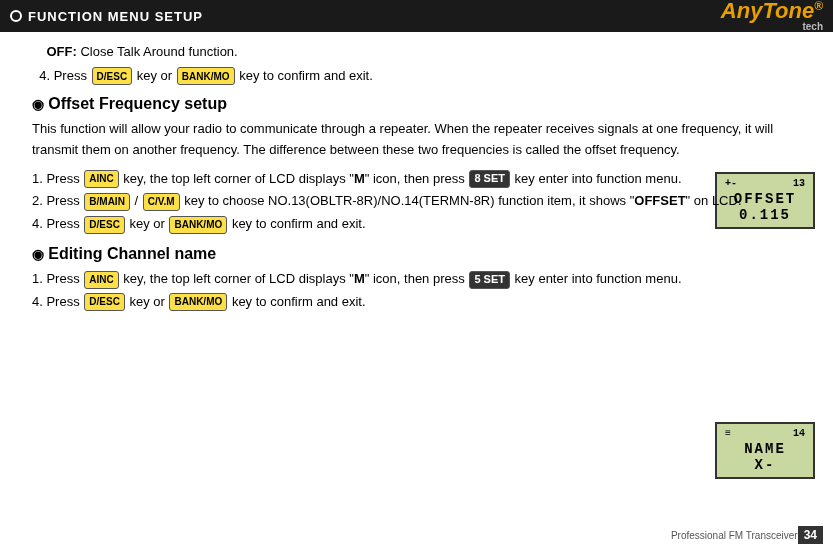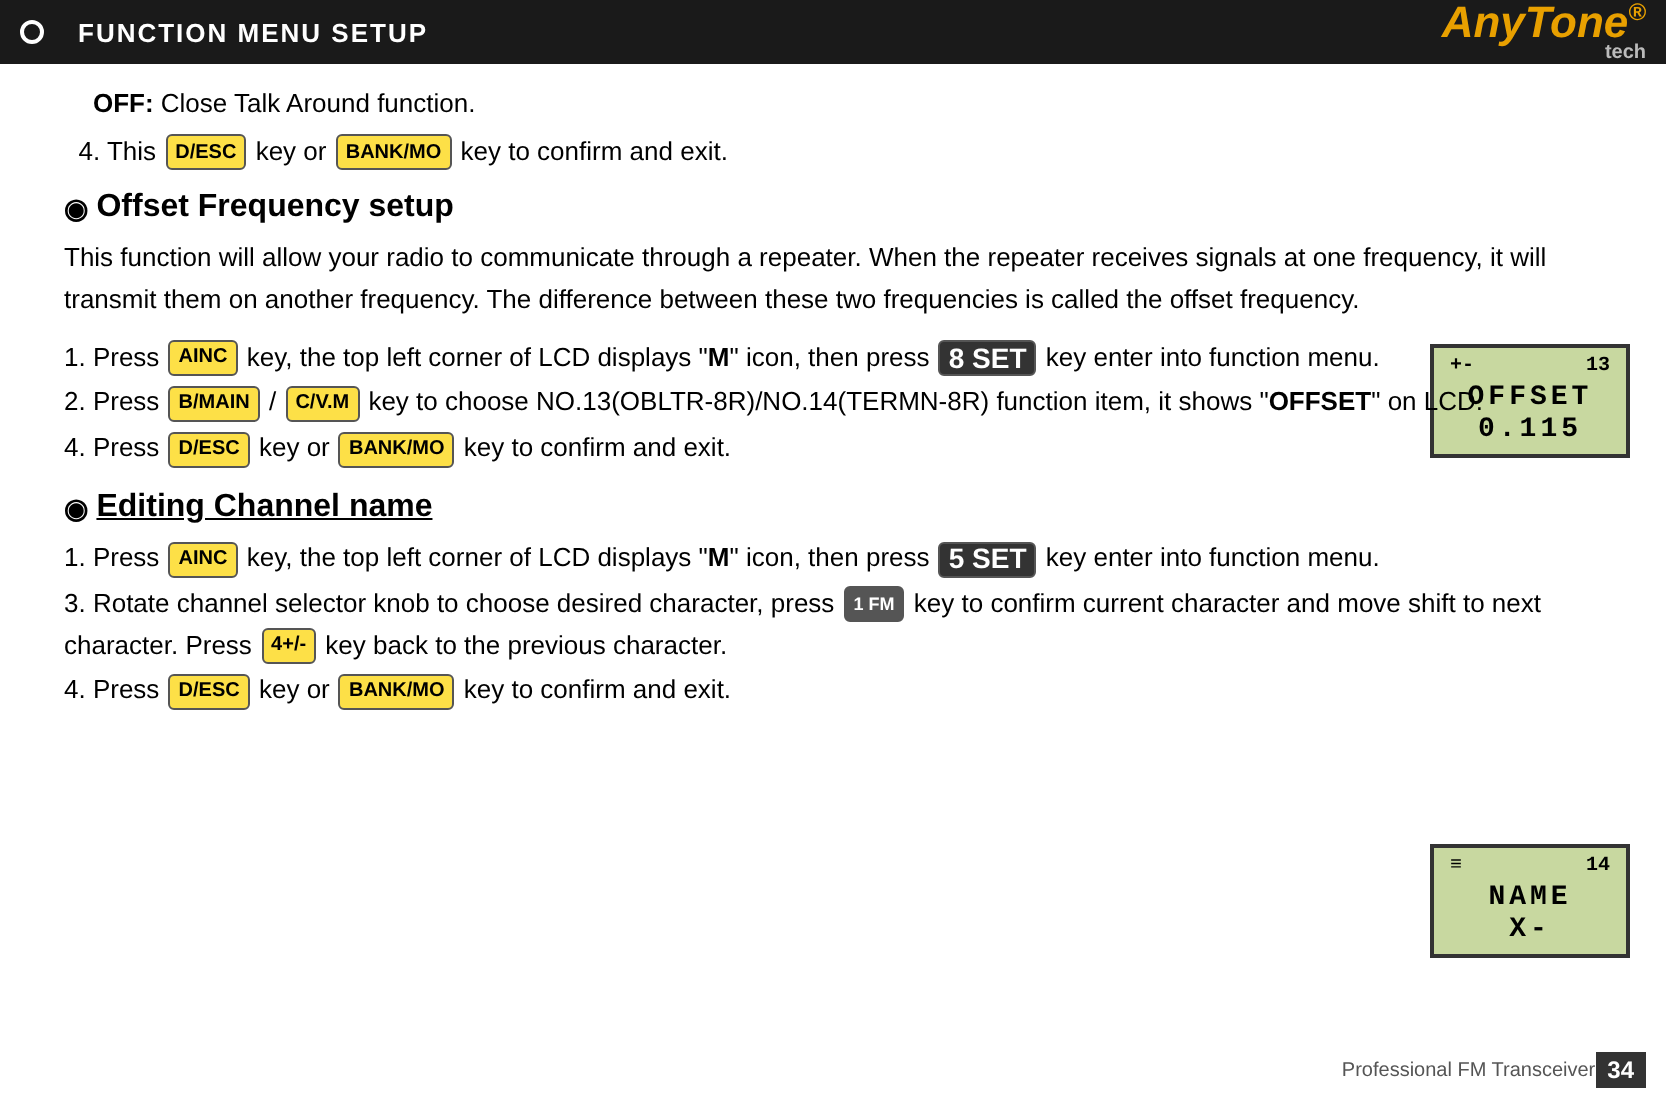--- a/index.html
+++ b/index.html
@@ -22,21 +22,21 @@
       padding: 4px 10px;
       height: 32px;
     }
     .header-title {
       color: #fff;
       font-size: 13px;
       font-weight: bold;
       letter-spacing: 1px;
       display: flex;
       align-items: center;
-      gap: 17px;
+      gap: 6px;
     }
     .header-title .bullet {
       width: 12px;
       height: 12px;
       border-radius: 50%;
       border: 2px solid #fff;
       display: inline-block;
     }
     .logo {
       color: #fff;
@@ -120,21 +120,21 @@
       font-weight: bold;
       background: #fde047;
       min-width: 22px;
       height: 18px;
       vertical-align: middle;
       margin: 0 1px;
     }
     .key-btn.set-key {
       background: #333;
       color: #fff;
-      font-size: 14px;
+      font-size: 11px;
     }
     .key-btn.fm-key {
       background: #555;
       color: #fff;
       font-size: 9px;
     }
 
     
     .lcd-box {
       position: absolute;
@@ -180,21 +180,20 @@
     .footer .page-num {
       background: #333;
       color: #fff;
       padding: 2px 6px;
       font-weight: bold;
       font-size: 12px;
     }
 
     
     .underline-heading {
-      text-decoration: underline;
     }
   </style>
 </head>
 <body>
 
 <div class="header">
   <div class="header-title">
     <span class="bullet"></span>
     <span>FUNCTION MENU SETUP</span>
   </div>
@@ -204,21 +203,21 @@
 </div>
 
 <div class="content">
 
   <div class="off-line">
     &nbsp;&nbsp;&nbsp;&nbsp;<strong>OFF:</strong>
     <span>Close Talk Around function.</span>
   </div>
 
   <div class="press-line">
-    &nbsp;&nbsp;4. <span>This</span>
+    &nbsp;&nbsp;4. <span>Press</span>
     <span class="key-btn">D/ESC</span>
     <span>key or</span>
     <span class="key-btn">BANK/MO</span>
     <span>key to confirm and exit.</span>
   </div>
 
   <div class="section-heading">
     <span class="arrow">◉</span>
     <span>Offset Frequency setup</span>
   </div>
@@ -269,27 +268,20 @@
     </div>
 
     <ul class="numbered-list">
       <li>
         1. Press <span class="key-btn">AINC</span>
         key, the top left corner of LCD displays "<strong>M</strong>" icon, then press
         <span class="key-btn set-key">5 SET</span>
         key enter into function menu.
       </li>
       <li>
-        3. Rotate channel selector knob to choose desired character, press
-        <span class="key-btn fm-key">1 FM</span>
-        key to confirm current character and move shift to next character. Press
-        <span class="key-btn">4+/-</span>
-        key back to the previous character.
-      </li>
-      <li>
         4. Press <span class="key-btn">D/ESC</span>
         key or <span class="key-btn">BANK/MO</span>
         key to confirm and exit.
       </li>
     </ul>
   </div>
 
 </div>
 
 <div class="footer">

